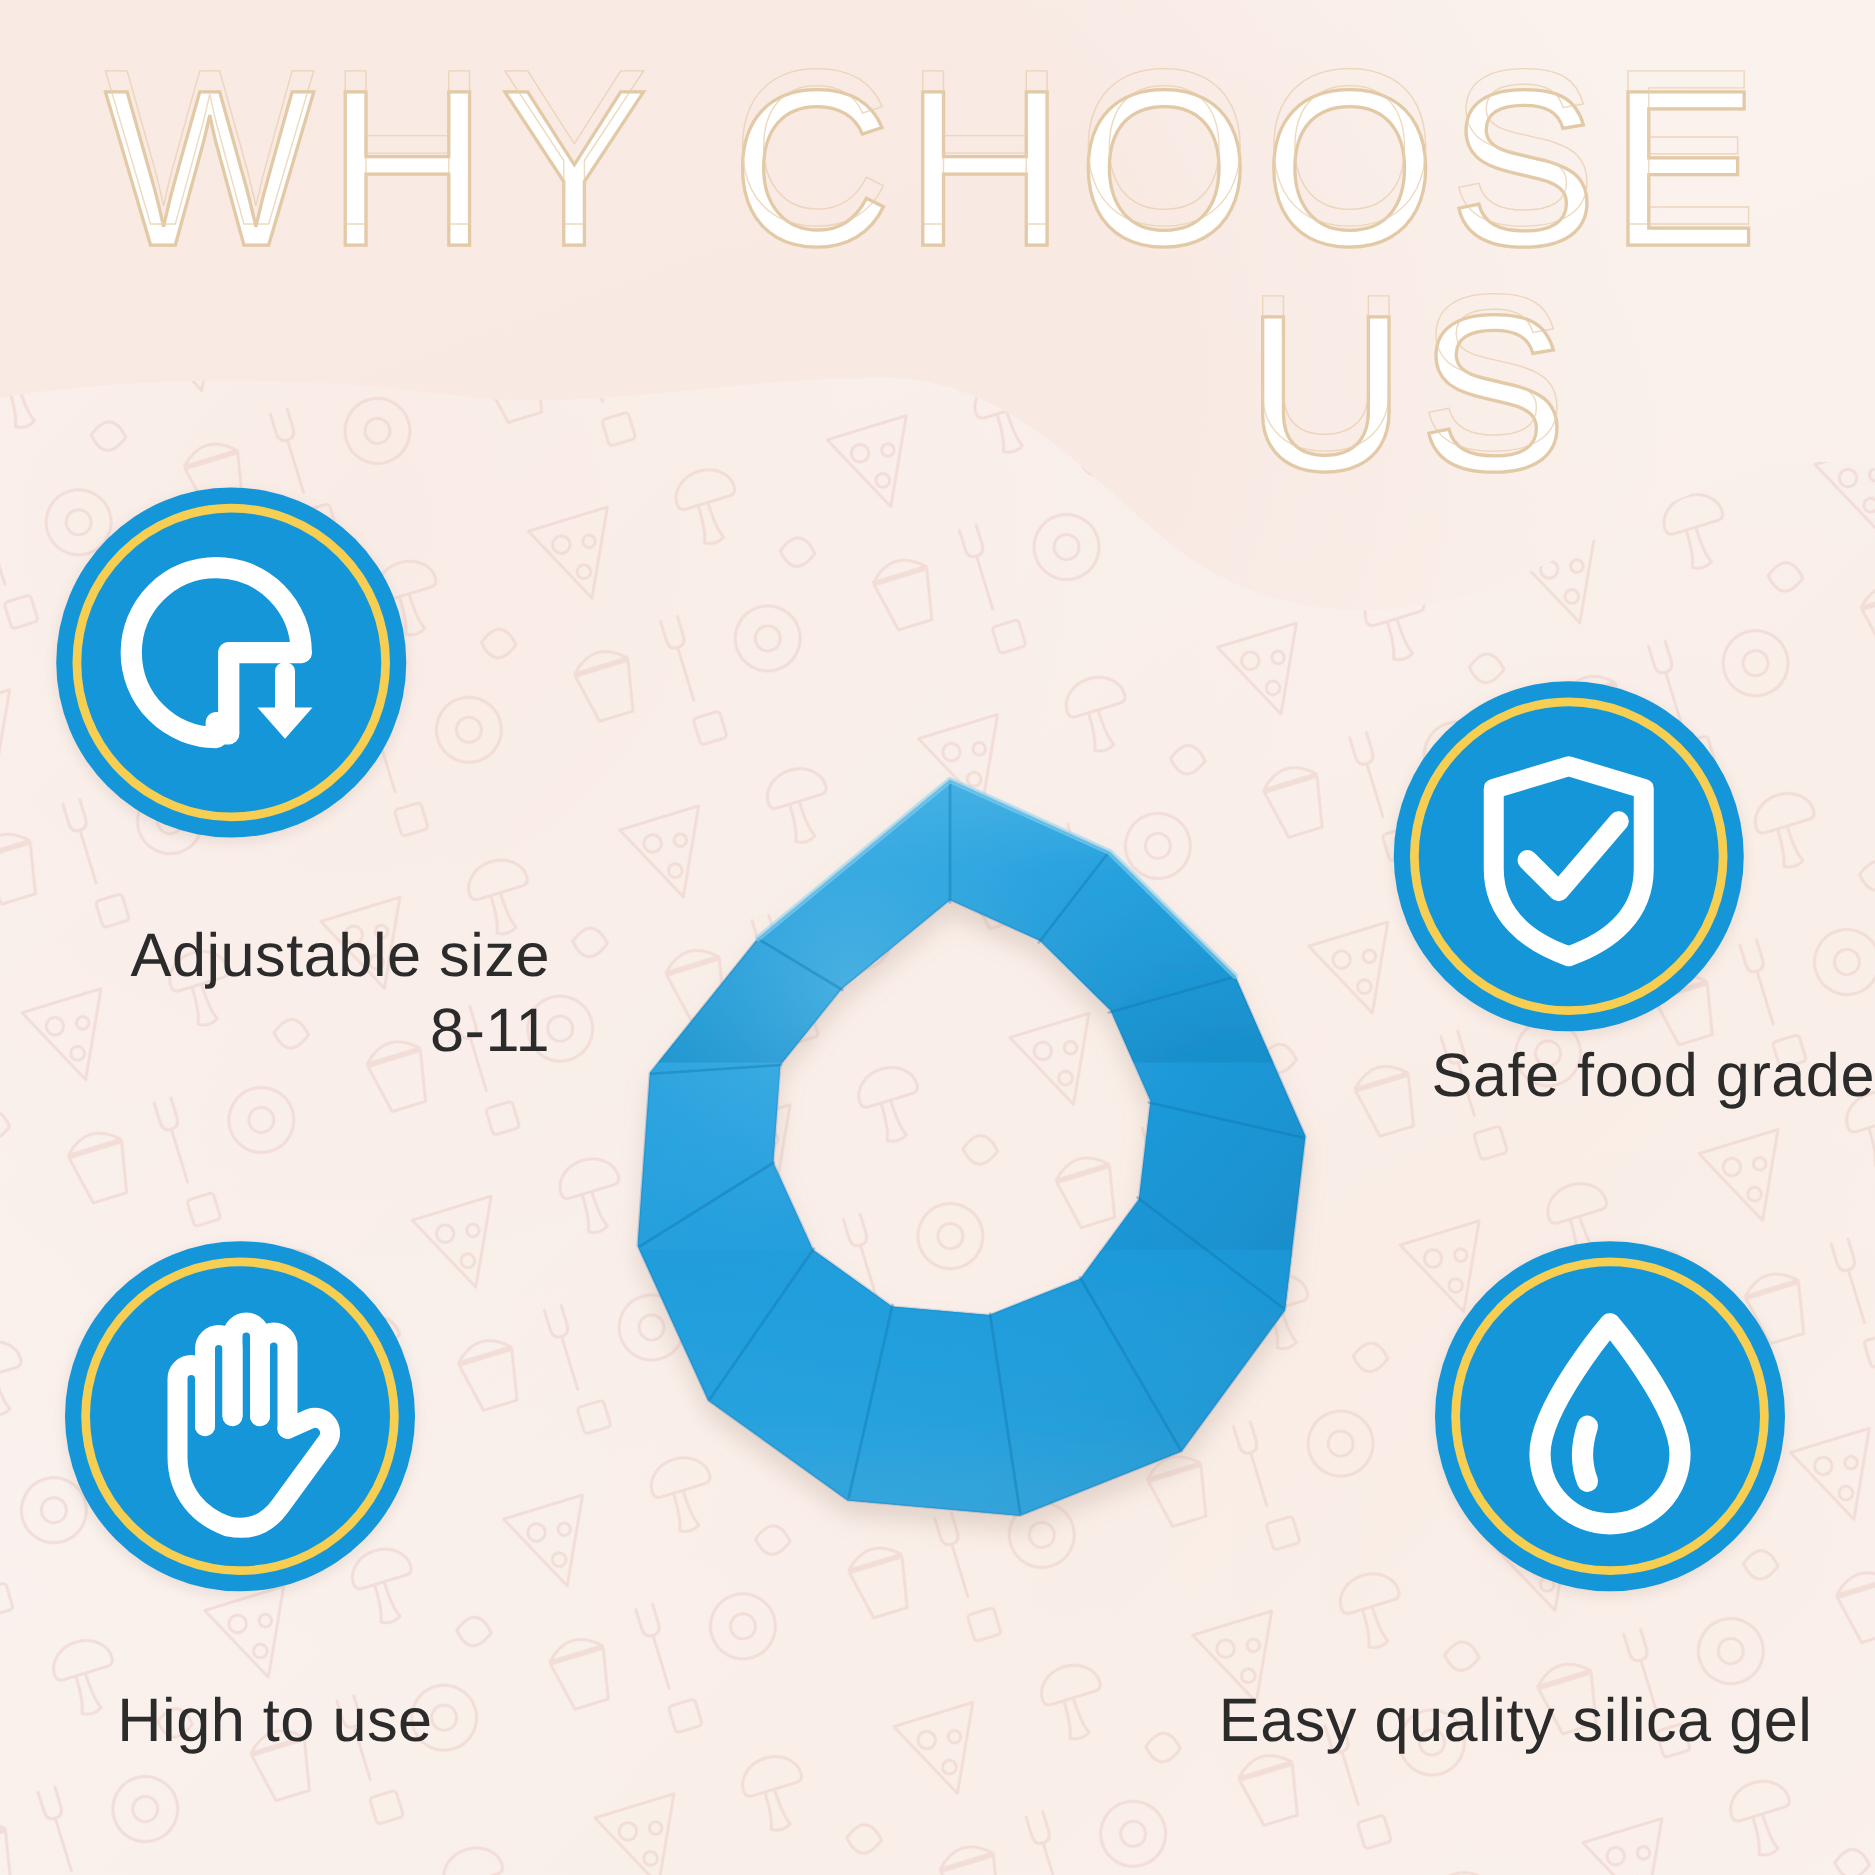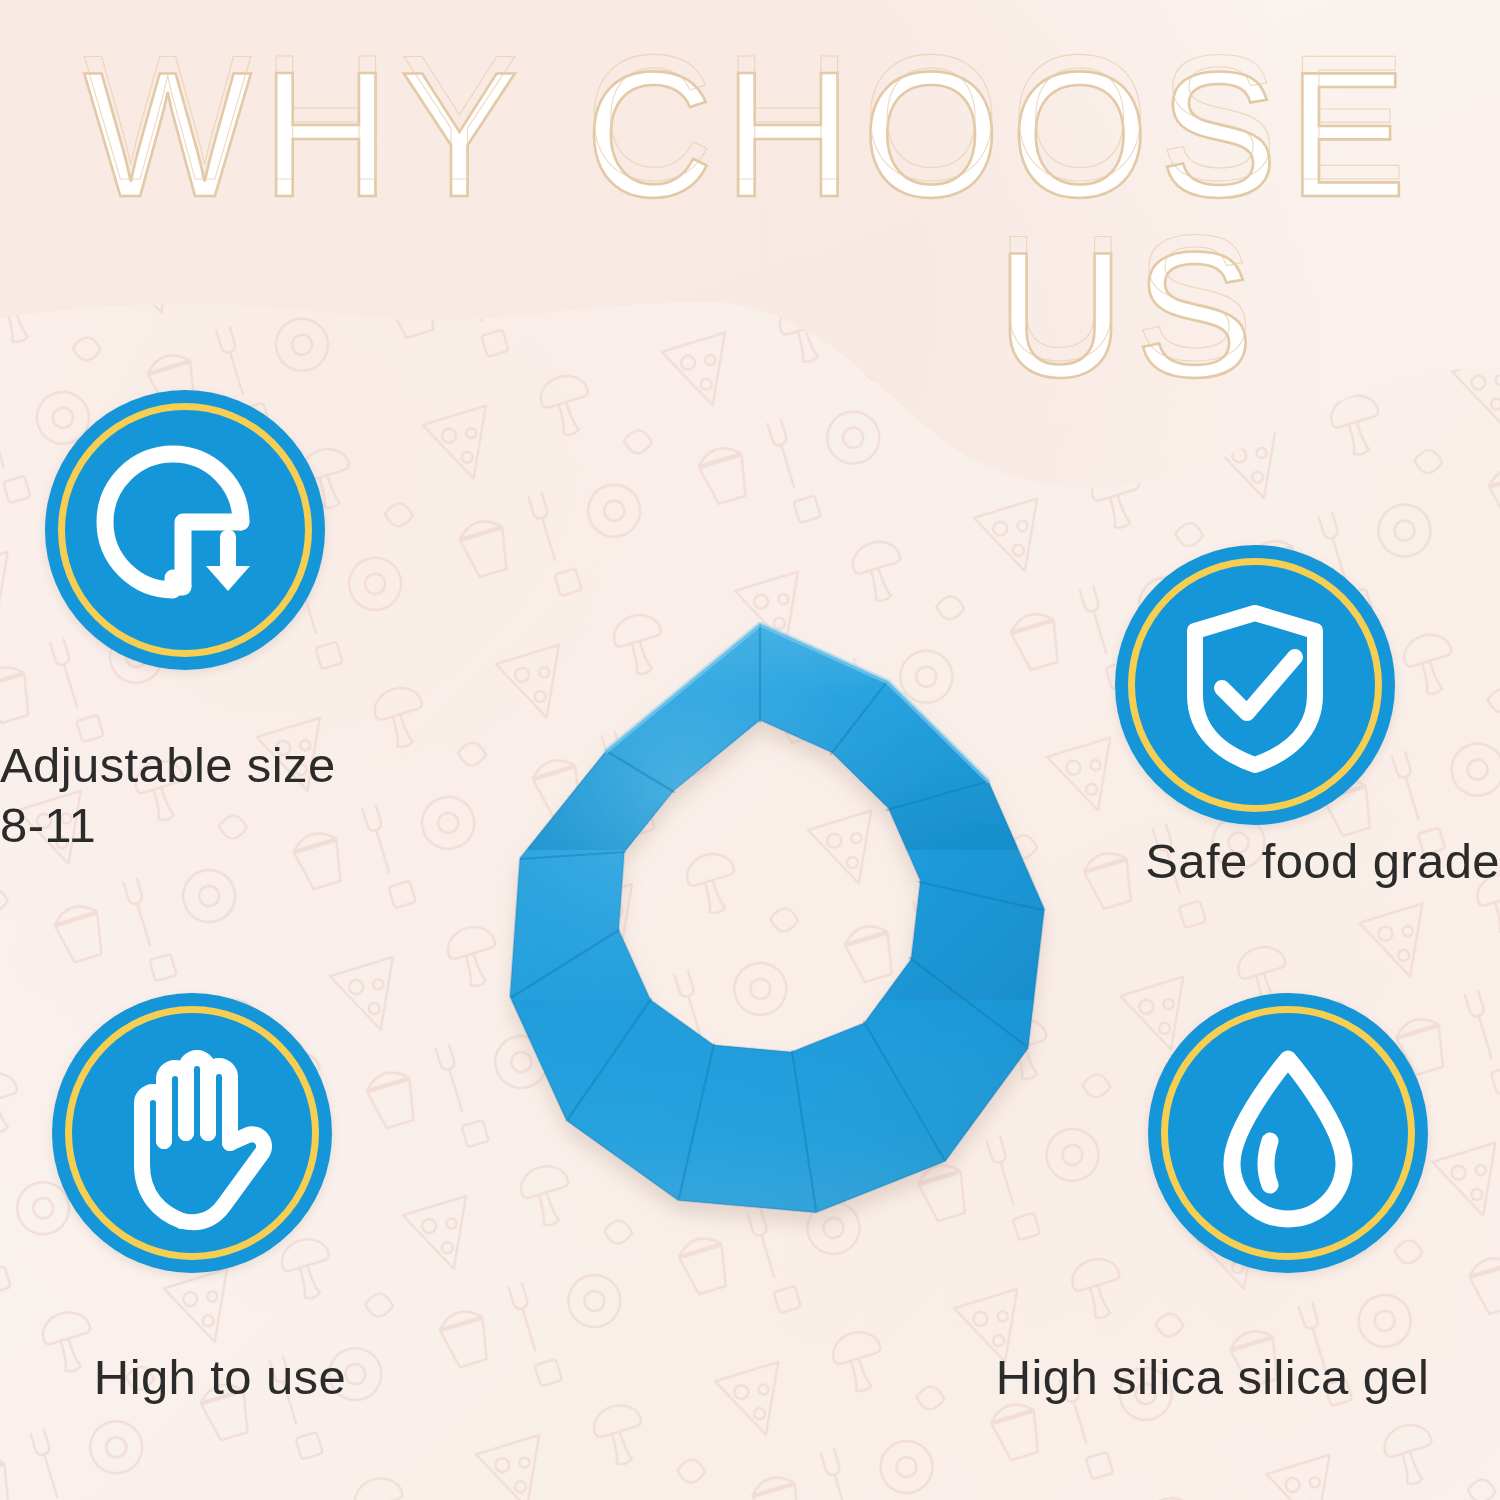--- a/index.html
+++ b/index.html
@@ -107,21 +107,21 @@
   .label{
     position:absolute;z-index:5;
     color:#2B2B2B;
     font-family:"Liberation Sans", sans-serif;
     font-size:49px;
     font-weight:400;
     letter-spacing:.4px;
     line-height:1.22;
     white-space:pre-line;
   }
-  .label-tl{left:0px;top:736px;width:440px;text-align:left;}
+  .label-tl{left:0px;top:736px;width:440px;text-align:right;}
   .label-tr{left:1060px;top:832px;width:440px;text-align:right;}
   .label-bl{left:0px;top:1348px;width:440px;text-align:center;}
   .label-br{left:925px;top:1348px;width:575px;text-align:center;}
 
   
   .product{
     position:absolute;left:440px;top:600px;width:640px;height:640px;z-index:4;
   }
   .product svg{display:block;}
 </style>
@@ -283,21 +283,21 @@
                  C84 132 140 66 140 66 Z"></path>
         <path d="M122 148 q-8 24 0 44"></path>
       </g>
     </svg>
   </div>
 
   <div class="label label-tl">Adjustable size
 8-11</div>
   <div class="label label-tr">Safe food grade</div>
   <div class="label label-bl">High to use</div>
-  <div class="label label-br">High silica silica gel</div>
+  <div class="label label-br">Easy quality silica gel</div>
 
   <div class="product">
     <svg width="640" height="640" viewBox="0 0 640 640" aria-hidden="true">
       <defs>
         <linearGradient id="segTop" x1="0" y1="0" x2="0" y2="1">
           <stop offset="0%" stop-color="#5BBDEA"></stop>
           <stop offset="38%" stop-color="#27A2DF"></stop>
           <stop offset="100%" stop-color="#168CC7"></stop>
         </linearGradient>
         <linearGradient id="segMid" x1="0" y1="0" x2="1" y2="1">

